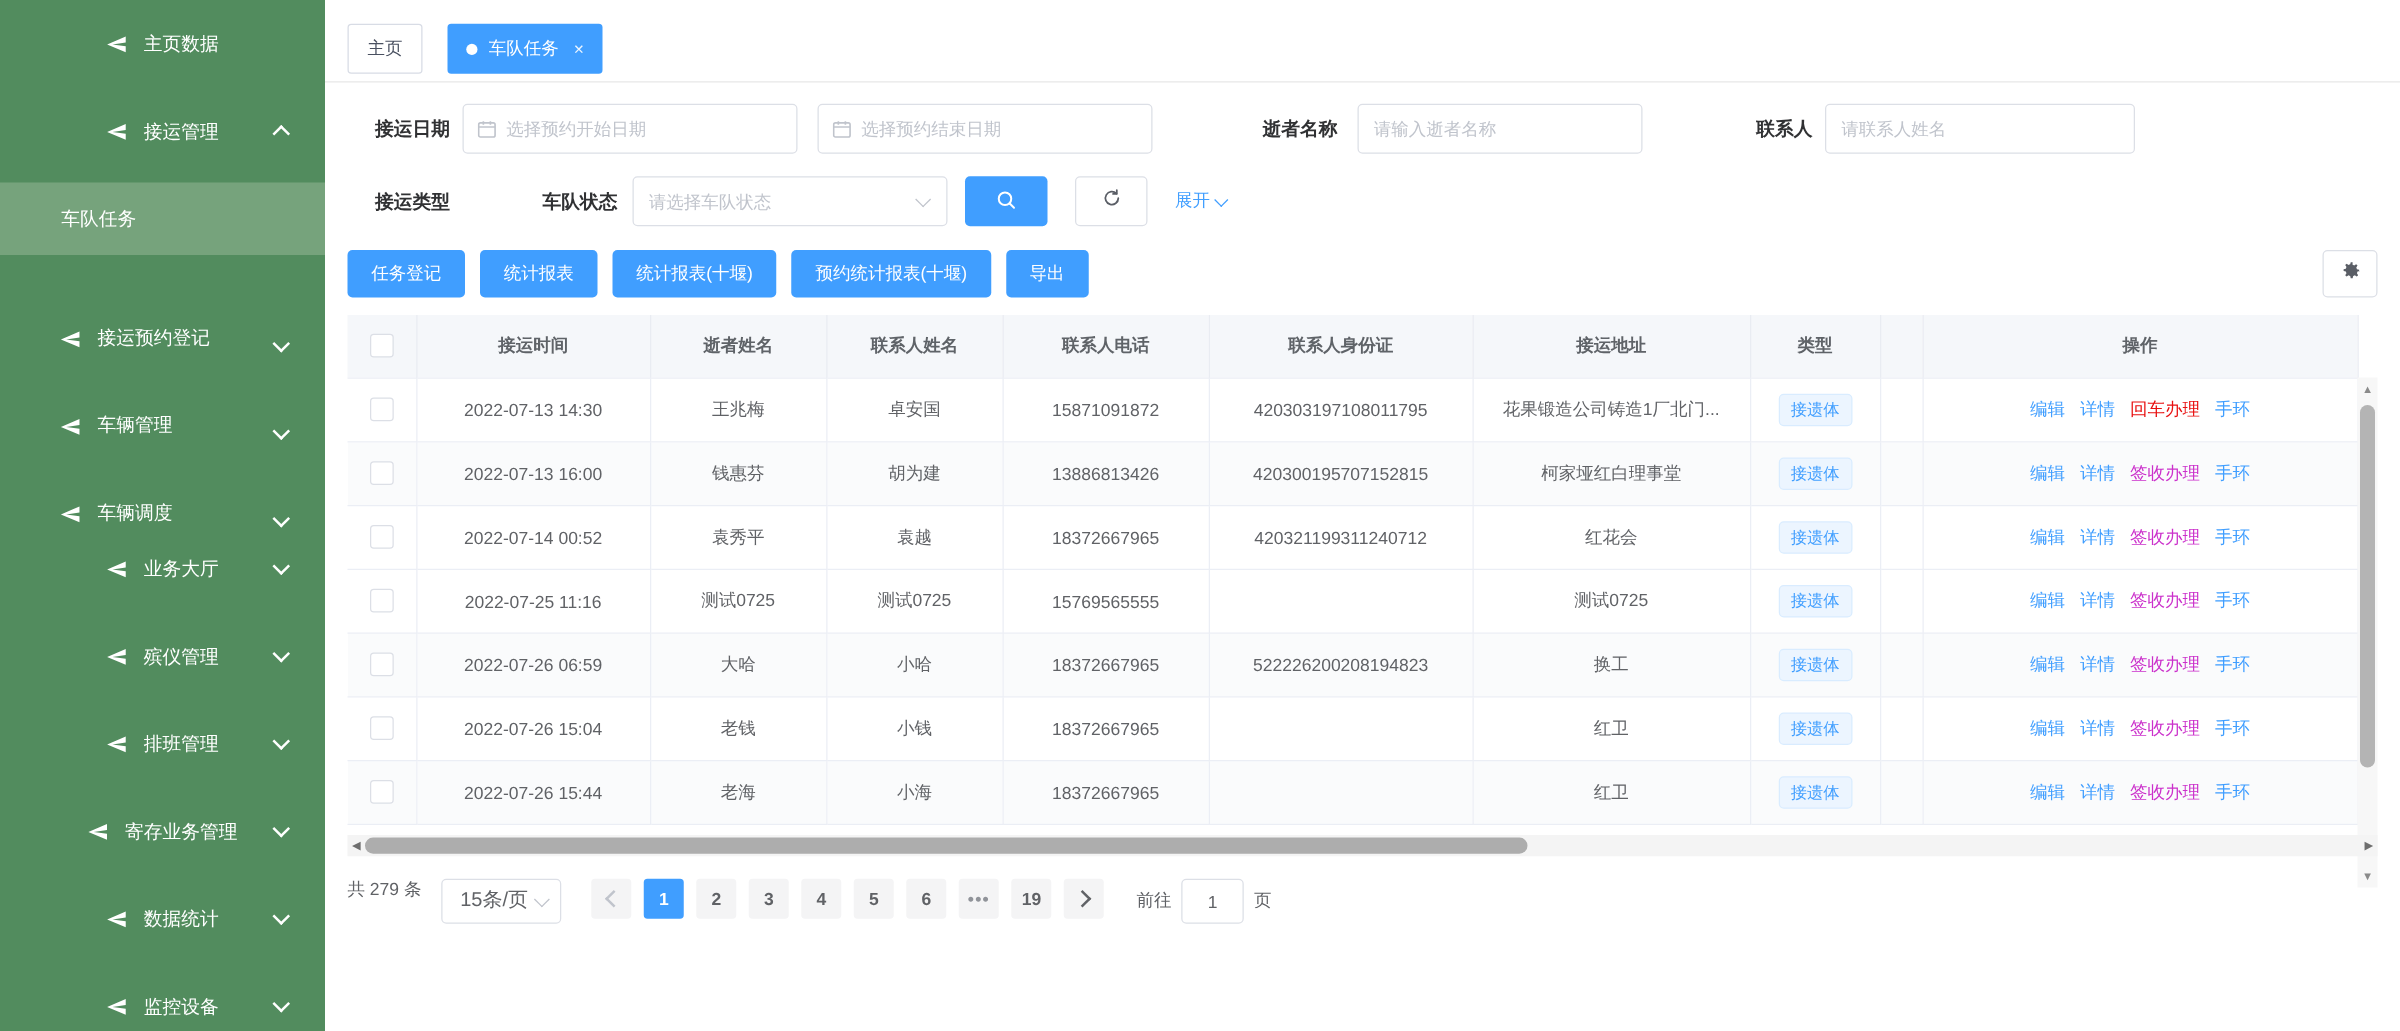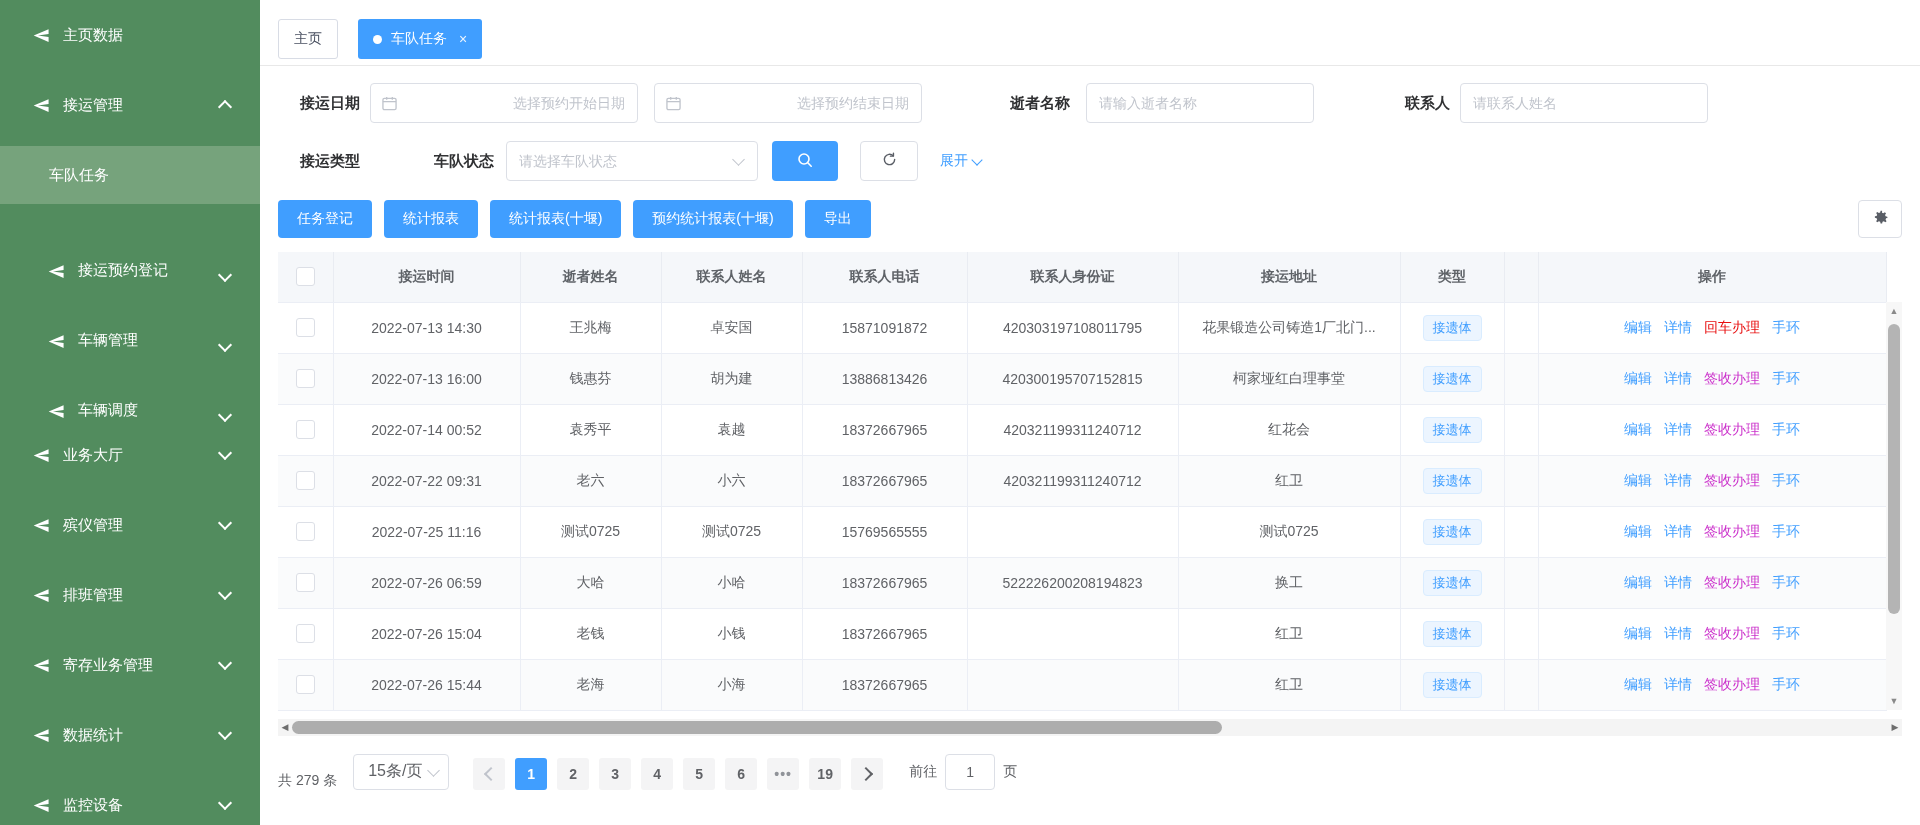--- a/index.html
+++ b/index.html
@@ -6,21 +6,21 @@
   body{width:1920px;height:825px;overflow:hidden;background:#fff;
        font-family:"Liberation Sans",sans-serif;color:#606266;}
   .app{display:flex;width:1920px;height:825px;}
 
   
   .sidebar{width:260px;height:825px;background:#528c5e;flex:none;overflow:hidden;}
   .side-item{position:relative;height:70px;display:flex;align-items:center;
              color:#fff;font-size:15px;cursor:pointer;box-sizing:border-box;}
   .side-item .icon{margin-right:13px;display:inline-flex;}
   .side-item .icon svg{transform:scaleX(-1);}
-  .lvl0{padding-left:33px;}
+  .lvl0{justify-content:center;}
   .lvl1{padding-left:49px;}
   .lvl2{padding-left:48px;align-items:flex-end;}
   .side-item.active{background:#76a37c;height:58px;margin:6px 0;}
   .caret{position:absolute;right:30px;width:8px;height:8px;
          border-right:2px solid #fff;border-bottom:2px solid #fff;}
   .caret.down{transform:rotate(45deg);margin-top:-4px;}
   .caret.up{transform:rotate(-135deg);margin-top:4px;}
 
   
   .content{flex:1;min-width:0;display:flex;flex-direction:column;background:#fff;}
@@ -37,21 +37,21 @@
   
   .filters{padding:8px 18px 0;}
   .frow{display:flex;align-items:center;height:58px;}
   .flabel{font-weight:bold;color:#303133;font-size:15px;text-align:right;flex:none;}
   .finput{display:flex;align-items:center;border:1px solid #dcdfe6;border-radius:4px;
           height:40px;box-sizing:border-box;background:#fff;flex:none;}
   .finput input{border:none;outline:none;width:100%;font-size:14px;color:#606266;
                 background:transparent;padding:0 12px;font-family:inherit;}
   .finput input::placeholder{color:#c0c4cc;}
   .finput .cal{margin-left:11px;flex:none;display:inline-flex;}
-  .finput .cal + input{padding-left:8px;text-align:right;}
+  .finput .cal + input{padding-left:8px;}
   .sel-caret{width:8px;height:8px;border-right:1.5px solid #c0c4cc;border-bottom:1.5px solid #c0c4cc;
              transform:rotate(45deg);margin:-3px 14px 0 0;flex:none;}
   .btn-search{width:66px;height:40px;background:#409eff;border:none;border-radius:4px;
               margin-left:14px;display:flex;align-items:center;justify-content:center;cursor:pointer;}
   .btn-refresh{width:58px;height:40px;background:#fff;border:1px solid #dcdfe6;border-radius:4px;
                margin-left:22px;display:flex;align-items:center;justify-content:center;cursor:pointer;
                font-size:16px;color:#606266;}
   .expand{margin-left:22px;color:#409eff;font-size:14px;cursor:pointer;display:flex;align-items:center;gap:5px;}
   .expand .caret2{width:7px;height:7px;border-right:1.5px solid #409eff;border-bottom:1.5px solid #409eff;
                   transform:rotate(45deg);margin-top:-3px;}
@@ -88,21 +88,21 @@
   .vscroll .arr.up{top:4px;}
   .vscroll .arr.dn{bottom:4px;}
   .vthumb{position:absolute;left:2px;top:22px;width:12px;height:290px;background:#b4b4b4;border-radius:6px;}
   .hscroll{width:1624px;height:17px;background:#f4f4f4;position:relative;margin:8px 18px 0;box-sizing:border-box;}
   .hscroll .arr{position:absolute;top:0;height:17px;line-height:17px;font-size:9px;color:#6e6e6e;width:14px;text-align:center;}
   .hscroll .arr.lf{left:0;}
   .hscroll .arr.rt{right:0;}
   .hthumb{position:absolute;left:14px;top:2px;height:13px;width:930px;background:#adadad;border-radius:7px;}
 
   
-  .pagination{margin:18px 18px 0;display:flex;align-items:flex-end;font-size:14px;color:#606266;}
+  .pagination{margin:18px 18px 0;display:flex;align-items:flex-start;font-size:14px;color:#606266;}
   .pg-total{margin-right:16px;}
   .pg-size{width:96px;height:36px;border:1px solid #dcdfe6;border-radius:4px;display:flex;
            align-items:center;box-sizing:border-box;padding-left:14px;color:#606266;
            justify-content:space-between;cursor:pointer;font-size:16px;}
   .pg-size .sel-caret{margin-right:10px;}
   .pg-btn{min-width:32px;height:32px;background:#f4f4f5;border:none;border-radius:3px;
           margin-left:10px;font-size:14px;font-weight:bold;color:#606266;cursor:pointer;
           display:flex;align-items:center;justify-content:center;font-family:inherit;padding:0 6px;}
   .pg-btn.active{background:#409eff;color:#fff;}
   .pg-btn.more{letter-spacing:1px;color:#909399;}
@@ -387,32 +387,20 @@
               <td>2022-07-14 00:52</td>
               <td>袁秀平</td>
               <td>袁越</td>
               <td>18372667965</td>
               <td>420321199311240712</td>
               <td>红花会</td>
               <td><span class="tag">接遗体</span></td>
               <td></td>
               <td><a class="alink c-blue">编辑</a><a class="alink c-blue">详情</a><a class="alink c-magenta">签收办理</a><a class="alink c-blue">手环</a></td>
             </tr>
-            <tr class="striped">
-              <td><span class="checkbox"></span></td>
-              <td>2022-07-22 09:31</td>
-              <td>老六</td>
-              <td>小六</td>
-              <td>18372667965</td>
-              <td>420321199311240712</td>
-              <td>红卫</td>
-              <td><span class="tag">接遗体</span></td>
-              <td></td>
-              <td><a class="alink c-blue">编辑</a><a class="alink c-blue">详情</a><a class="alink c-magenta">签收办理</a><a class="alink c-blue">手环</a></td>
-            </tr>
             <tr>
               <td><span class="checkbox"></span></td>
               <td>2022-07-25 11:16</td>
               <td>测试0725</td>
               <td>测试0725</td>
               <td>15769565555</td>
               <td></td>
               <td>测试0725</td>
               <td><span class="tag">接遗体</span></td>
               <td></td>

